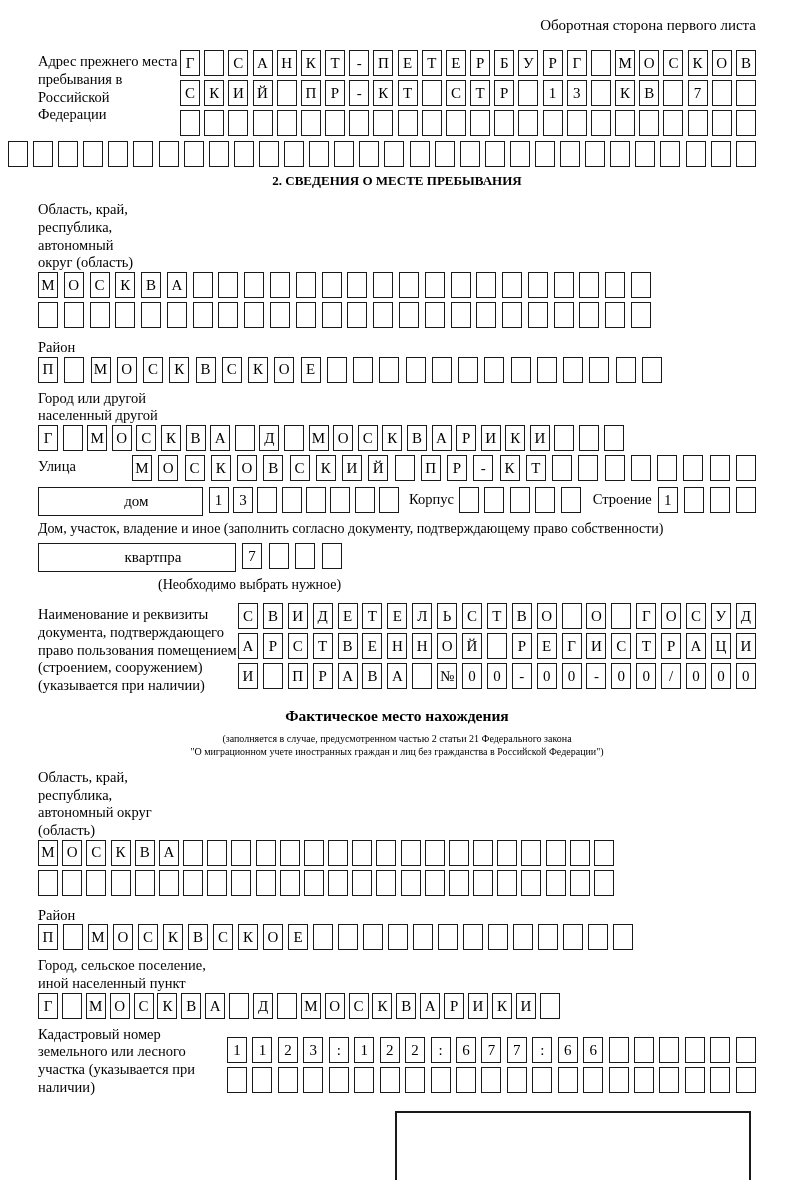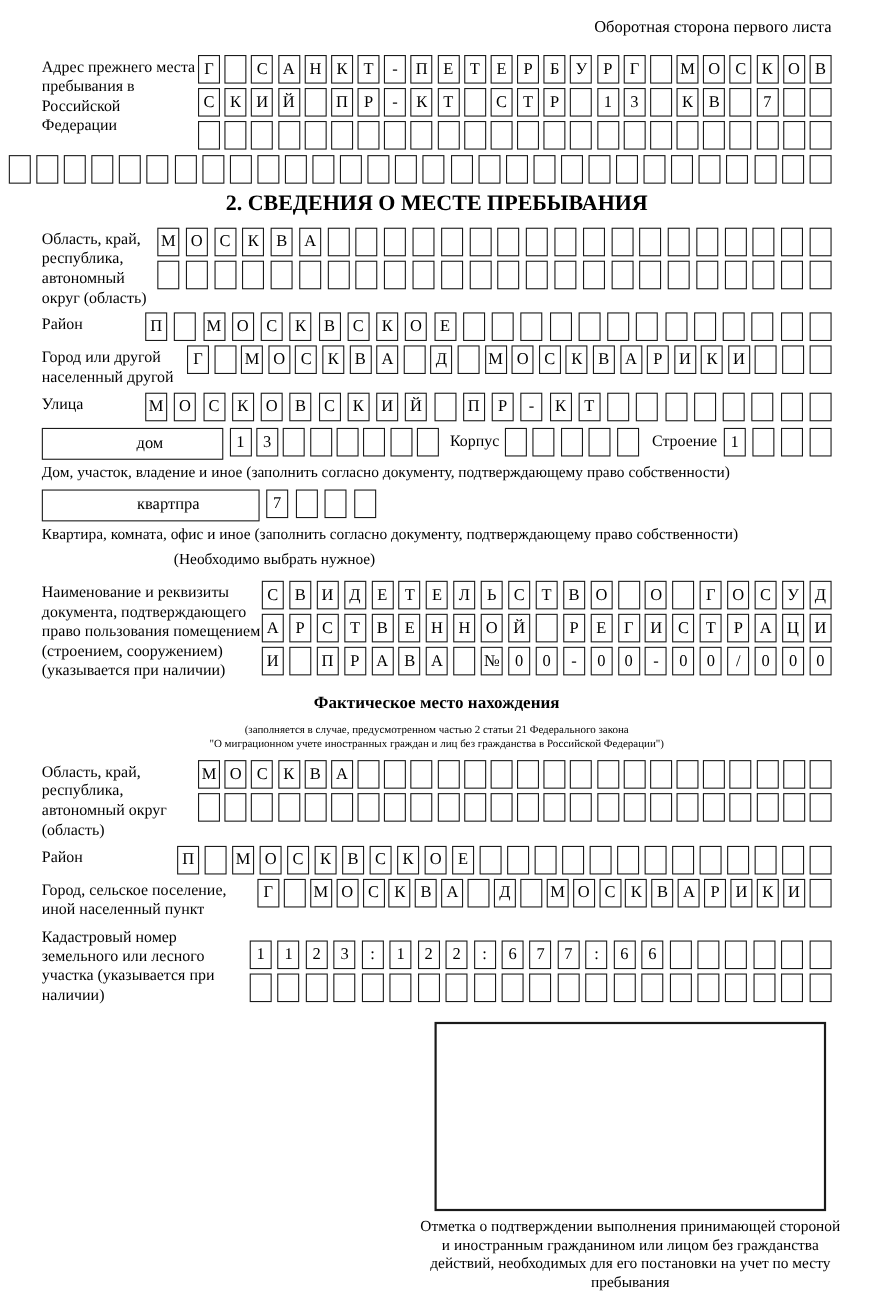--- a/index.html
+++ b/index.html
@@ -13,24 +13,24 @@
   .field{display:flex;align-items:flex-start;}
   .label{flex:0 0 auto;padding-top:3px;}
   .grid-col>.cells{margin-bottom:4px;}
   .cells{display:flex;justify-content:space-between;}
   .cell{
     flex:0 0 auto;width:20px;height:26px;box-sizing:border-box;
     border:1.8px solid #1a1a1a;display:flex;align-items:center;justify-content:center;
     font-size:15px;background:#fff;
   }
   .caption{text-align:center;font-size:14px;margin:3px 0 6px 0;}
-  .section-title{text-align:center;font-weight:bold;font-size:20px;margin:6px 0 9px 0;}
+  .section-title{text-align:center;font-weight:bold;font-size:13px;margin:6px 0 9px 0;}
   .sub-title{text-align:center;font-weight:bold;font-size:15.5px;margin:12px 0 8px 0;}
   .note-line{text-align:center;font-size:10px;}
-  .mb4{margin-bottom:4px;} .mb6{margin-bottom:6px;} .mb8{margin-bottom:8px;}
+  .mb4{margin-bottom:4px;flex-direction:column;} .mb6{margin-bottom:6px;} .mb8{margin-bottom:8px;}
   .wide-box{
     box-sizing:border-box;border:1.8px solid #1a1a1a;height:29px;
     display:flex;align-items:center;justify-content:center;font-size:15px;padding-left:32px;
   }
   .inline-label{padding-top:4px;}
   .house-row{display:flex;align-items:flex-start;margin-bottom:4px;}
   .stay-row{display:flex;align-items:center;margin:4px 0 2px 0;}
   .cb{
     flex:0 0 auto;width:21px;height:27px;box-sizing:border-box;border:1.8px solid #1a1a1a;
     display:flex;align-items:center;justify-content:center;font-size:15px;
@@ -347,21 +347,20 @@
 
   <div class="house-row">
     <div class="wide-box" style="width:198px">квартпра</div>
     <div class="cells" style="width:100px;margin-left:6px">
         <div class="cell">7</div>
         <div class="cell"></div>
         <div class="cell"></div>
         <div class="cell"></div>
       </div>
   </div>
-  <div class="caption" style="text-align:left">Квартира, комната, офис и иное (заполнить согласно документу, подтверждающему право собственности)</div>
 
   <div class="stay-note">(Необходимо выбрать нужное)</div>
 
   <div class="field mb8">
     <div class="label" style="width:200px">Наименование и реквизиты документа, подтверждающего право пользования помещением (строением, сооружением) (указывается при наличии)</div>
     <div class="grid-col">
       <div class="cells" style="width:518px">
           <div class="cell">С</div>
           <div class="cell">В</div>
           <div class="cell">И</div>

